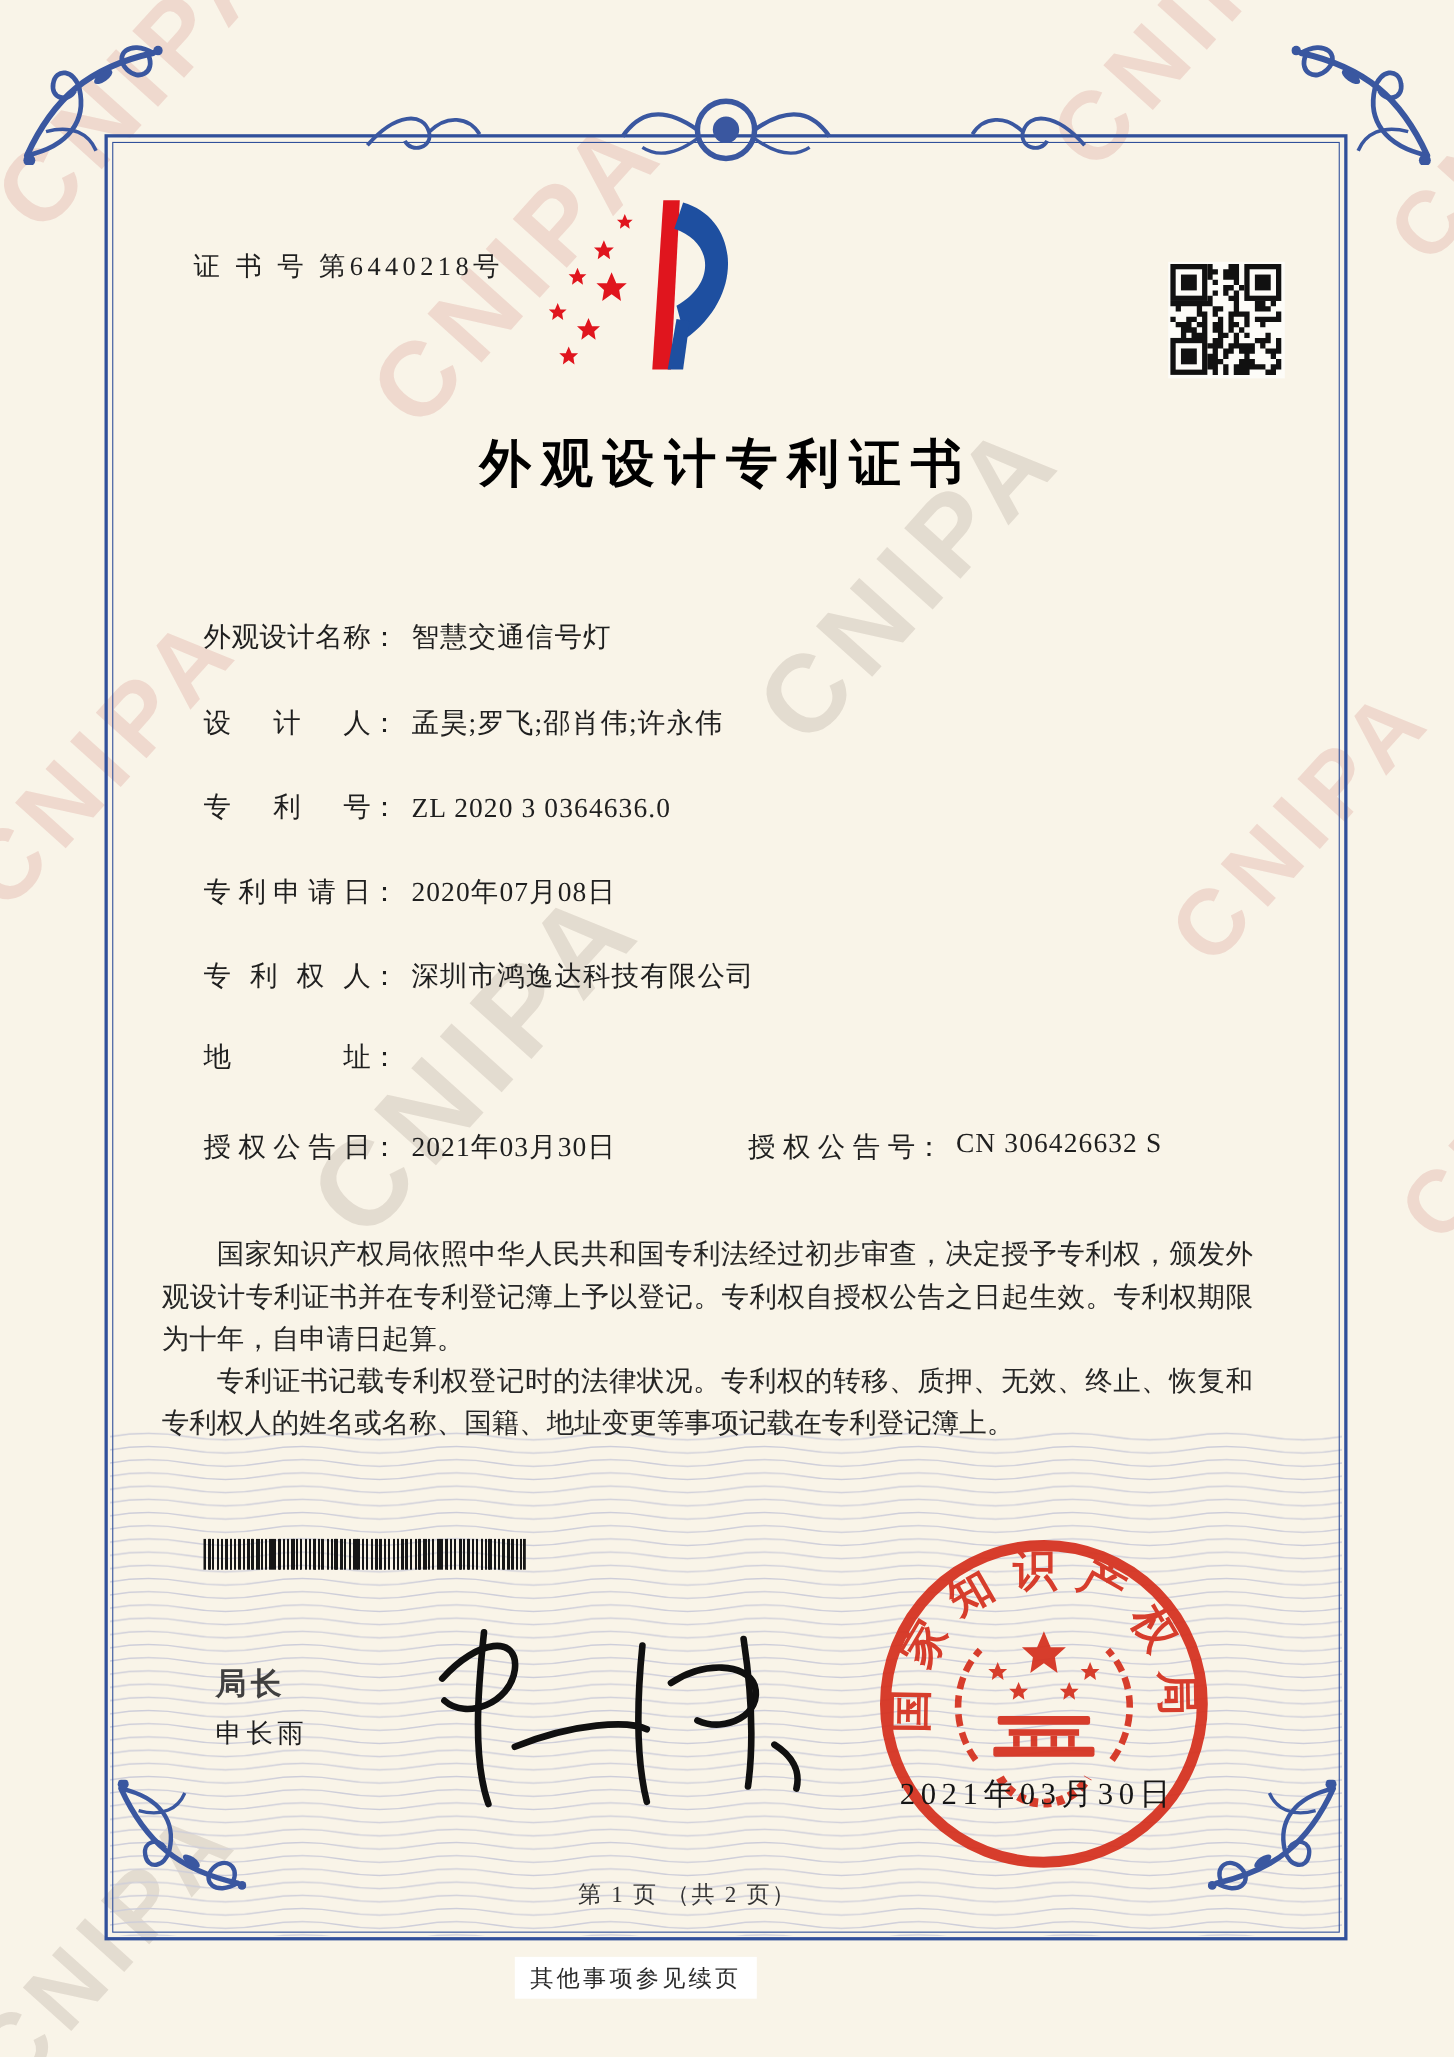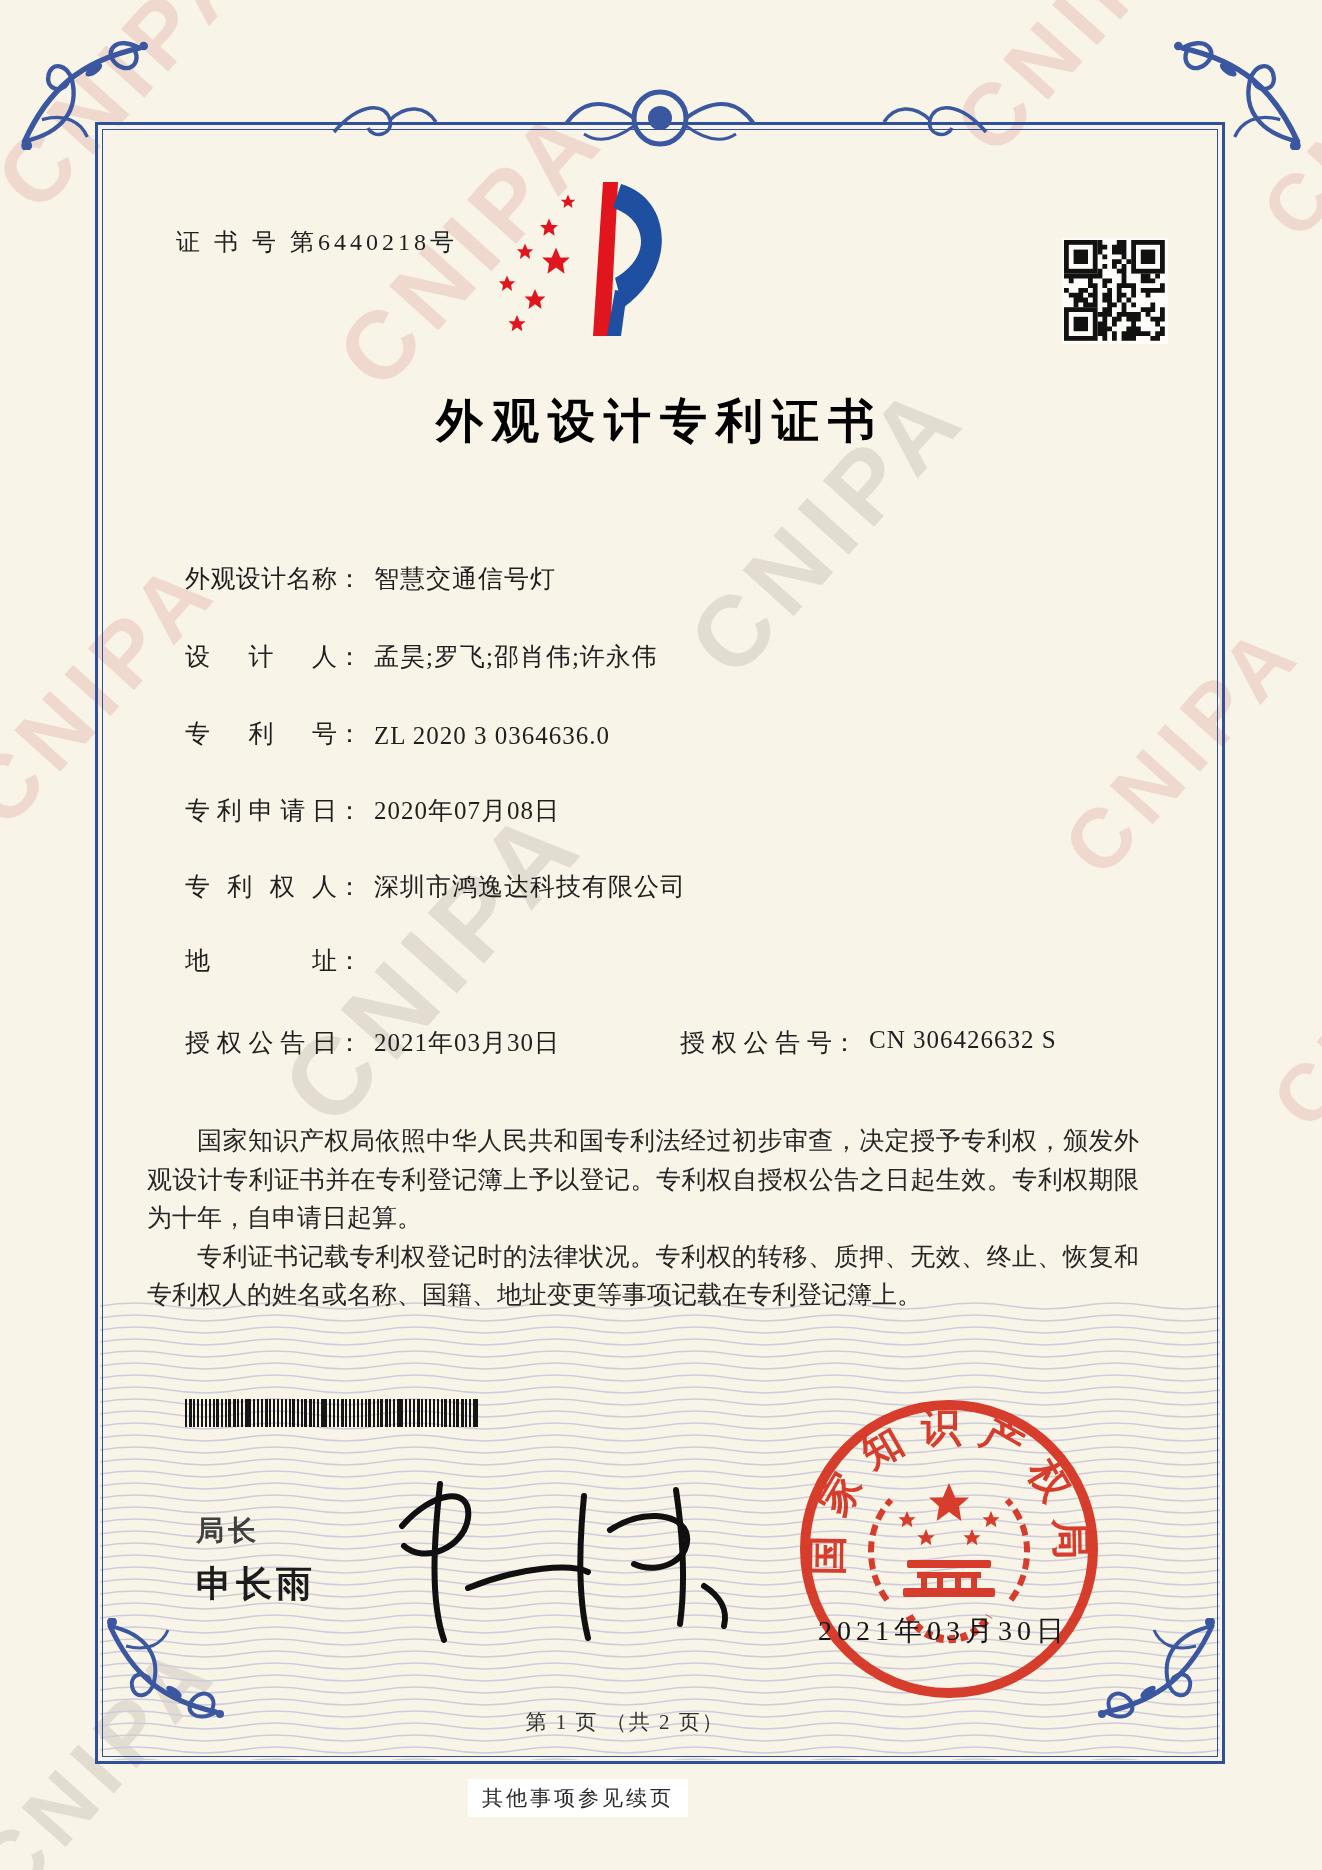--- a/index.html
+++ b/index.html
@@ -76,22 +76,22 @@
   }
 
   
   .sig-title{
     position:absolute;left:196px;top:1512px;z-index:4;
     font-family:"Liberation Sans","DejaVu Sans",sans-serif;font-weight:bold;
     font-size:28px;letter-spacing:4px;color:#404040;
   }
   .sig-name{
     position:absolute;left:196px;top:1560px;z-index:4;
-    font-family:"Liberation Sans","DejaVu Sans",sans-serif;font-weight:bold;
-    font-size:36px;letter-spacing:4px;color:#1c1c1c;
+    font-family:"Liberation Sans","DejaVu Sans",sans-serif;font-weight:normal;
+    font-size:24px;letter-spacing:4px;color:#1c1c1c;
   }
   .signature{position:absolute;left:372px;top:1468px;z-index:6;}
 
   
   .seal{position:absolute;left:796px;top:1396px;z-index:5;opacity:0.93;}
   .seal-date{
     position:absolute;left:818px;top:1612px;z-index:6;
     font-size:28px;letter-spacing:5px;color:#151515;white-space:nowrap;
   }
 

